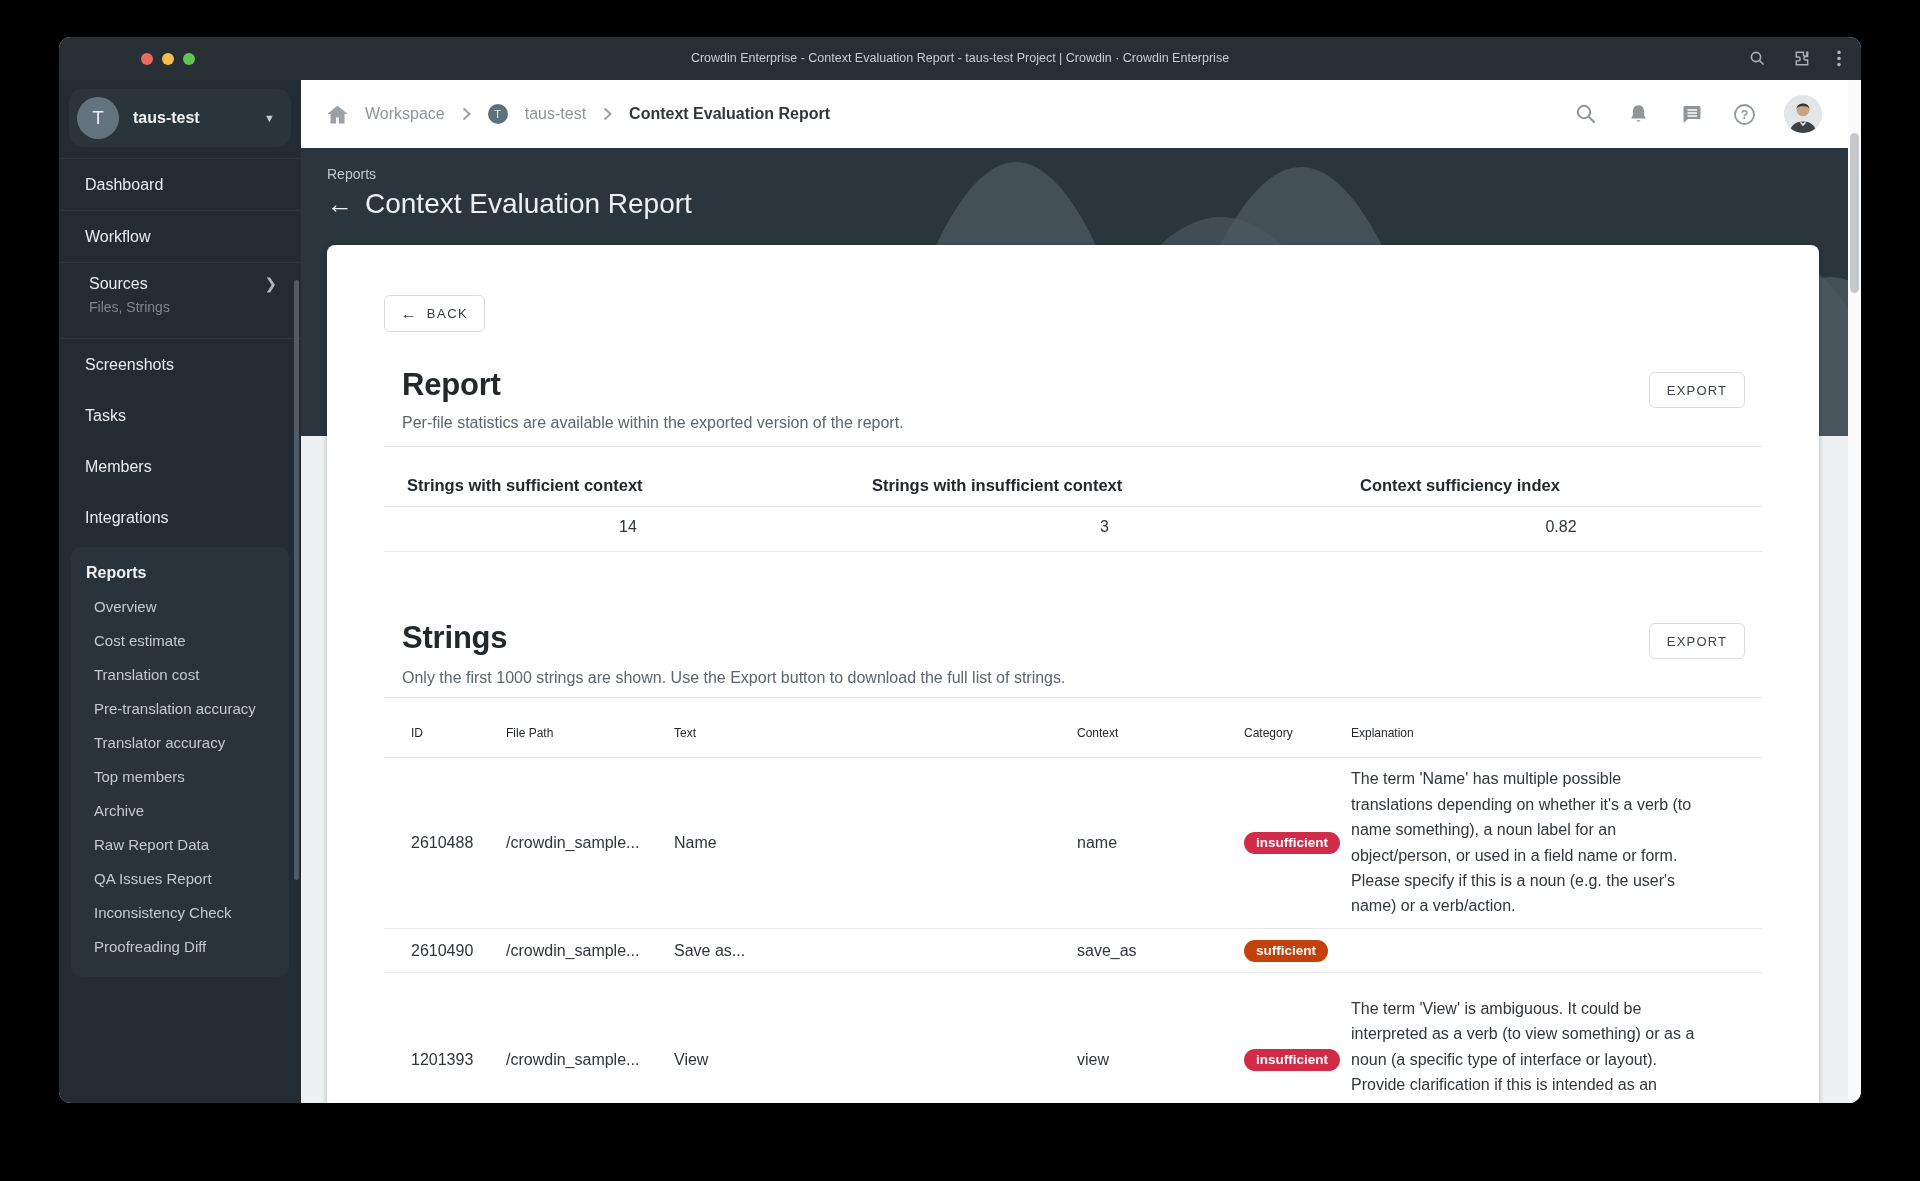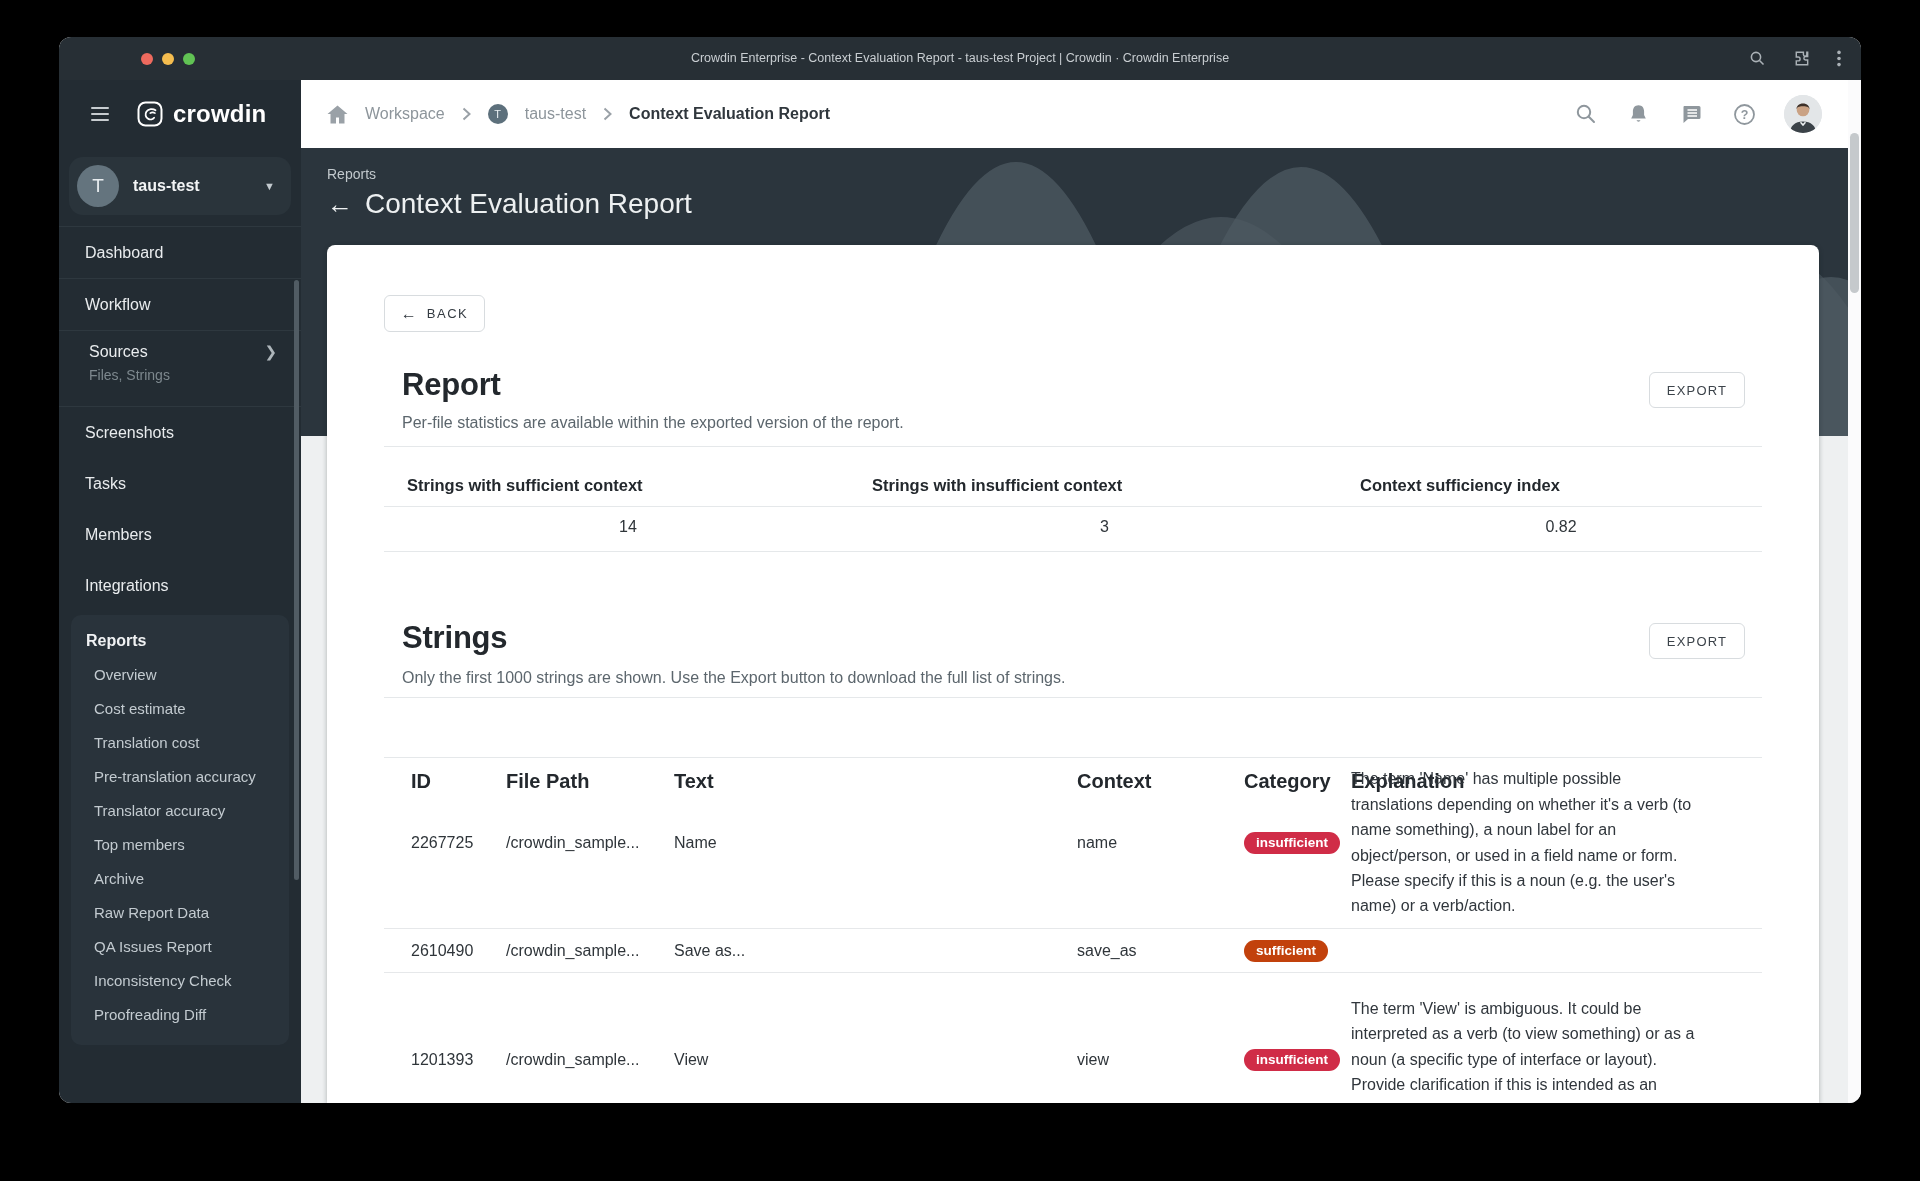--- a/index.html
+++ b/index.html
@@ -61,21 +61,21 @@
   .export-btn { position:absolute; left:1322px; width:96px; height:36px; border:1px solid #d8dcdf; border-radius:6px; background:#fff; display:flex; align-items:center; justify-content:center; font-size:13px; letter-spacing:1.2px; color:#3c434a; font-weight:500; }
   .hr { position:absolute; left:57px; width:1378px; height:1px; background:#e5e8ea; }
   .stats-row { position:absolute; left:57px; width:1378px; display:flex; }
   .stats-cell { padding-left:23px; }
   .stats-cell.c1 { width:465px; }
   .stats-cell.c2 { width:488px; }
   .stats-cell.c3 { flex:1; }
   .stats-head { font-size:16.5px; font-weight:700; color:#23282d; }
   .stats-val { font-size:16px; color:#2f353a;text-align:center; }
   .tgrid { display:grid; grid-template-columns:95px 168px 403px 167px 107px 1fr; align-items:center; }
-  .thead { position:absolute; left:57px; top:481px; width:1378px; padding-left:27px; font-size:20px; font-weight:700; color:#23282d;margin-top:44px; }
+  .thead { position:absolute; left:57px; top:481px; width:1378px; padding-left:27px; font-size:12px; font-weight:400; color:#23282d; }
   .rows { position:absolute; left:57px; top:512px; width:1378px; }
   .trow { padding-left:27px; border-bottom:1px solid #e6e8ea; font-size:16px; color:#2f353a; }
   .expl { font-size:16px; line-height:25.4px; color:#30363c; max-width:344px; }
   .badge { display:inline-block; padding:3px 12px 4px 12px; border-radius:12px; color:#fff; font-size:13.5px; font-weight:700; }
   .icon { display:block; }
 </style>
 </head>
 <body>
 
 <div class="window">
@@ -98,35 +98,20 @@
       <svg class="icon" width="4" height="17" viewBox="0 0 4 17">
           <circle cx="2" cy="2.4" r="1.8" fill="#aab1b6"></circle>
           <circle cx="2" cy="8.5" r="1.8" fill="#aab1b6"></circle>
           <circle cx="2" cy="14.6" r="1.8" fill="#aab1b6"></circle>
         </svg>
     </div>
   </div>
 
   <div class="app">
     <div class="sidebar">
-      <div class="side-top">
-        <div class="burger">
-            <span></span>
-            <span></span>
-            <span></span>
-          </div>
-        <div class="logo">
-          <svg class="icon" width="26" height="26" viewBox="0 0 26 26">
-              <rect x="1.5" y="1.5" width="23" height="23" rx="7" fill="none" stroke="#fff" stroke-width="2"></rect>
-              <path d="M18.5 9.2 c-2.6-1.9-7.2-1.4-9 1.3 -1.8 2.6-0.9 6.1 1.8 7.4 2.1 1 4.7 0.4 5.8-1.2" fill="none" stroke="#fff" stroke-width="1.8" stroke-linecap="round"></path>
-              <path d="M13.2 12.1 c1.4-0.9 3.4-0.9 4.8 0" fill="none" stroke="#fff" stroke-width="1.6" stroke-linecap="round"></path>
-            </svg>
-          <span class="logo-text">crowdin</span>
-        </div>
-      </div>
       <div class="selector">
         <div class="sel-avatar">T</div>
         <div class="sel-name">taus-test</div>
         <div class="sel-caret">▼</div>
       </div>
       <div class="side-div"></div>
       <div id="nav">
           <div class="nav-item">Dashboard</div>
           <div class="side-div" style="margin: 0px;"></div>
           <div class="nav-item">Workflow</div>
@@ -256,21 +241,21 @@
             <div>ID</div>
             <div>File Path</div>
             <div>Text</div>
             <div>Context</div>
             <div>Category</div>
             <div>Explanation</div>
           </div>
         <div class="hr" style="top:512px; left:57px;"></div>
         <div class="rows" id="rows">
             <div class="trow tgrid" style="height: 172px;">
-              <div>2267725</div>
+              <div>2610488</div>
               <div>/crowdin_sample...</div>
               <div>Name</div>
               <div>name</div>
               <div><span class="badge" style="background: rgb(208, 44, 71);">insufficient</span></div>
               <div class="expl">The term 'Name' has multiple possible translations depending on whether it's a verb (to name something), a noun label for an object/person, or used in a field name or form. Please specify if this is a noun (e.g. the user's name) or a verb/action.</div>
             </div>
             <div class="trow tgrid" style="height: 44px;">
               <div>2610490</div>
               <div>/crowdin_sample...</div>
               <div>Save as...</div>

